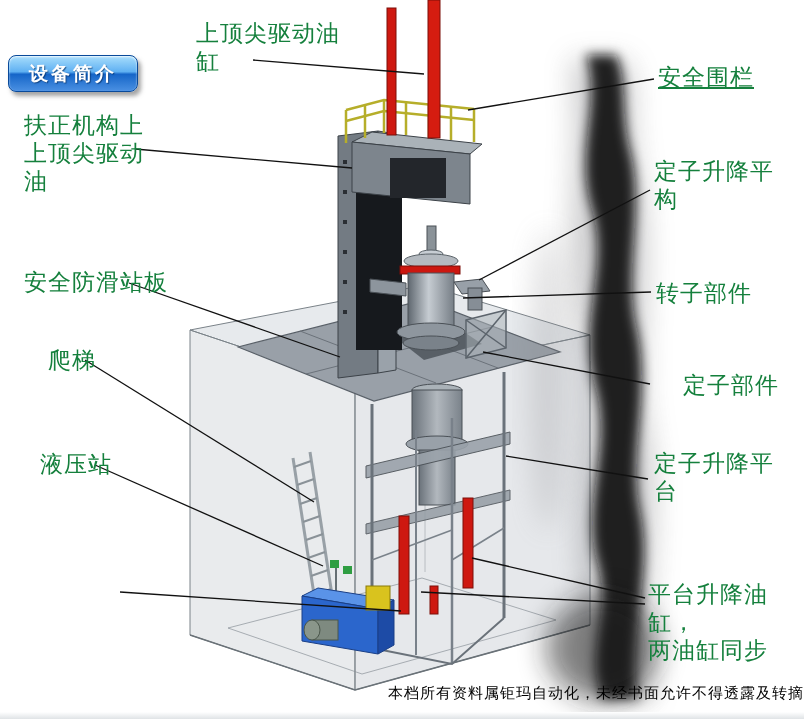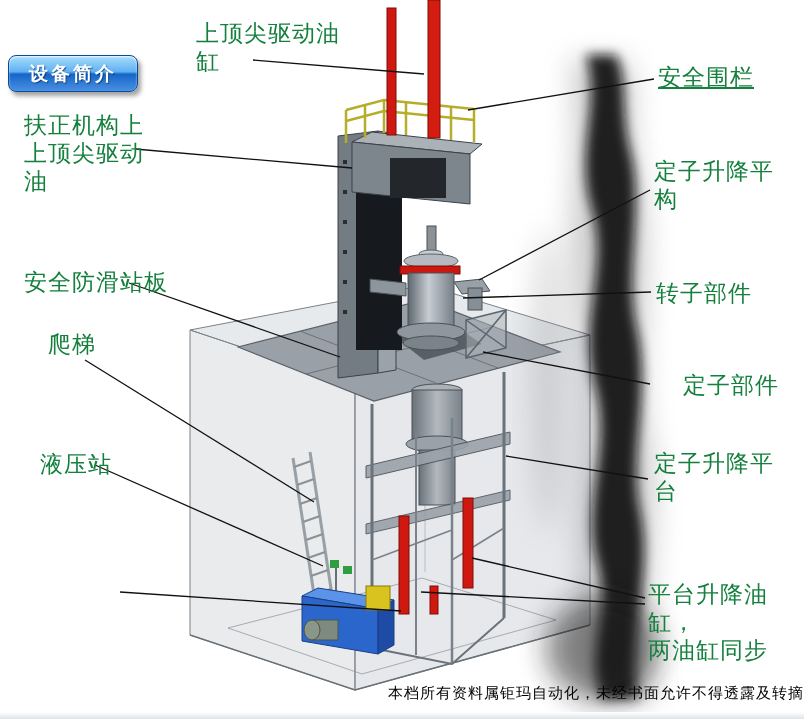--- a/index.html
+++ b/index.html
@@ -212,21 +212,21 @@
 
   <div class="callout" style="left:196px; top:20px;  width:150px;">上顶尖驱动油
 缸</div>
   <div class="callout" style="left:658px; top:64px;  width:120px;text-decoration:underline;">安全围栏</div>
   <div class="callout" style="left:24px;  top:112px; width:120px;">扶正机构上
 上顶尖驱动油</div>
   <div class="callout" style="left:654px; top:158px; width:120px;">定子升降平
 构</div>
   <div class="callout" style="left:24px;  top:269px; width:150px;">安全防滑站板</div>
   <div class="callout" style="left:656px; top:280px; width:120px;">转子部件</div>
-  <div class="callout" style="left:48px;  top:331px; width:80px;">爬梯</div>
+  <div class="callout" style="left:48px;  top:347px; width:80px;">爬梯</div>
   <div class="callout" style="left:654px; top:372px; width:120px;margin-left:29px;">定子部件</div>
   <div class="callout" style="left:40px;  top:451px; width:100px;">液压站</div>
   <div class="callout" style="left:654px; top:450px; width:120px;">定子升降平
 台</div>
   <div class="callout" style="left:648px; top:581px; width:140px;">平台升降油缸，
 两油缸同步</div>
 
   <div class="footer">本档所有资料属钜玛自动化，未经书面允许不得透露及转摘</div>
 
   <div class="bottom-strip"></div>

